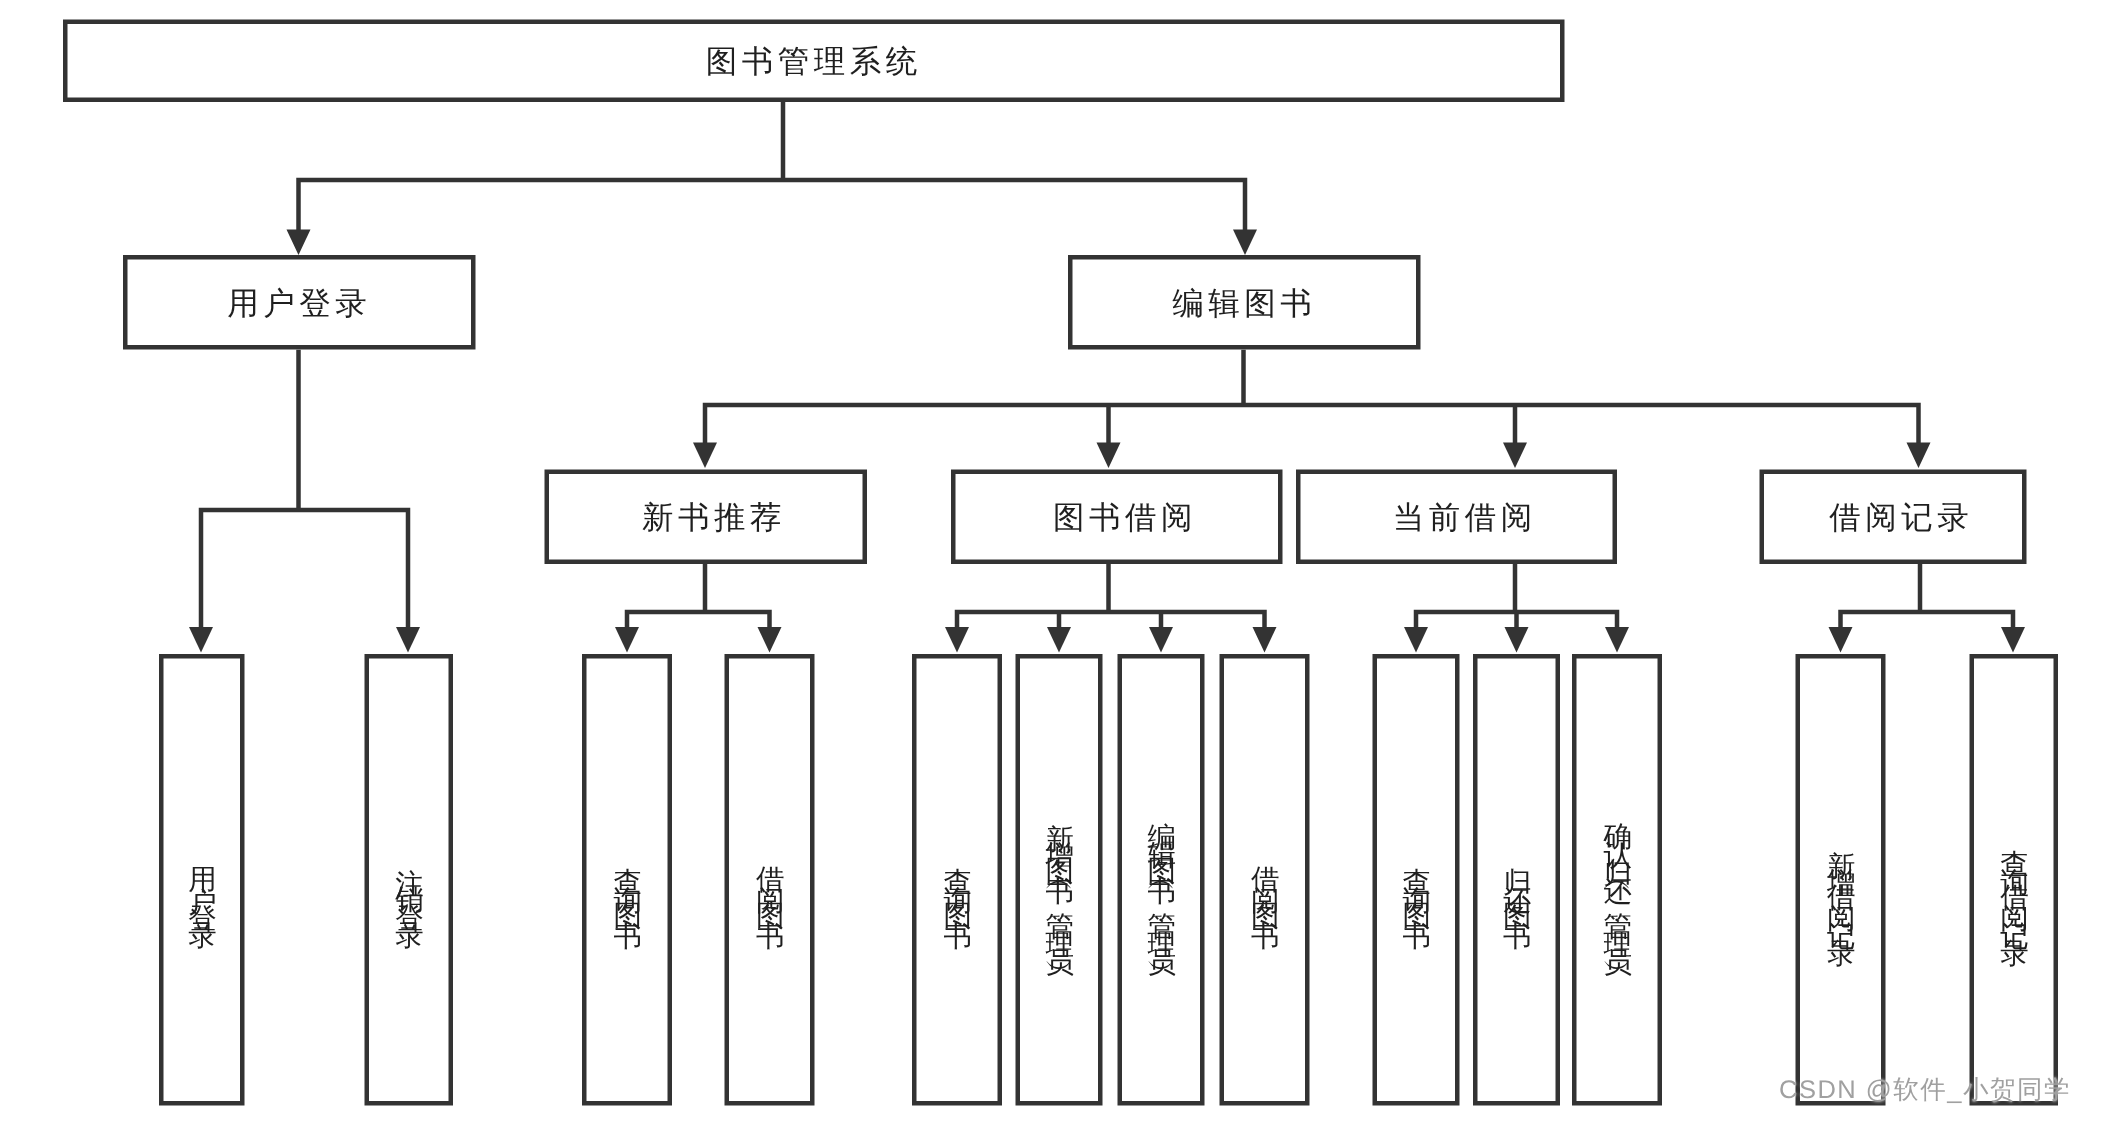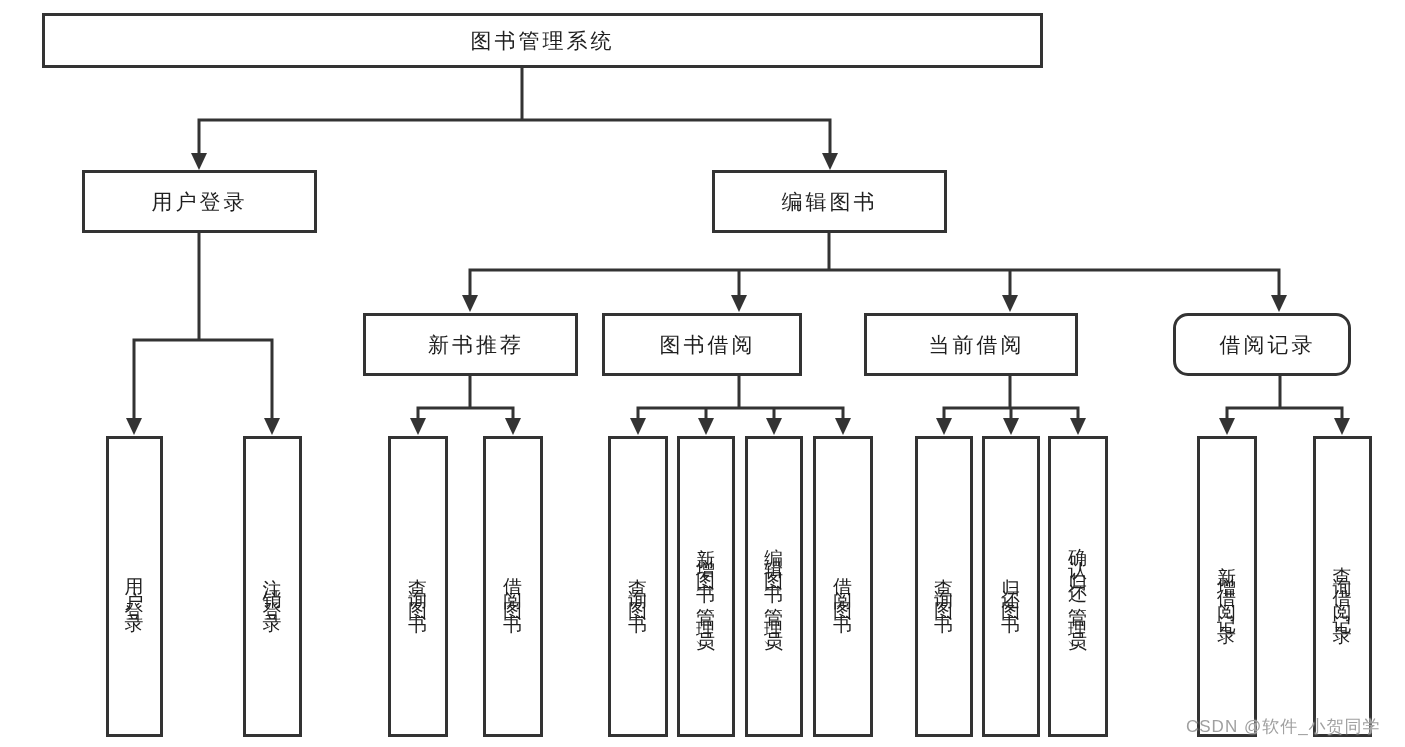--- a/index.html
+++ b/index.html
@@ -118,27 +118,27 @@
   <div class="node hbox lvl2" style="left:82px; width:235px;">
     <span>用户登录</span>
   </div>
   <div class="node hbox lvl2" style="left:712px; width:235px;">
     <span>编辑图书</span>
   </div>
 
   <div class="node hbox lvl3" style="left:363px; width:215px;">
     <span>新书推荐</span>
   </div>
-  <div class="node hbox lvl3" style="left:602px; width:200px;justify-content:center;">
+  <div class="node hbox lvl3" style="left:634px; width:221px;justify-content:center;">
     <span>图书借阅</span>
   </div>
   <div class="node hbox lvl3" style="left:864px; width:214px;">
     <span>当前借阅</span>
   </div>
-  <div class="node hbox lvl3" style="left:1173px; width:178px;border-radius:15px;">
+  <div class="node hbox lvl3" style="left:1173px; width:178px;">
     <span>借阅记录</span>
   </div>
 
   <div class="node vbox lvl4" style="left:106px; width:57px;">
     <span>用户登录</span>
   </div>
   <div class="node vbox lvl4" style="left:243px; width:59px;">
     <span>注销登录</span>
   </div>
 

